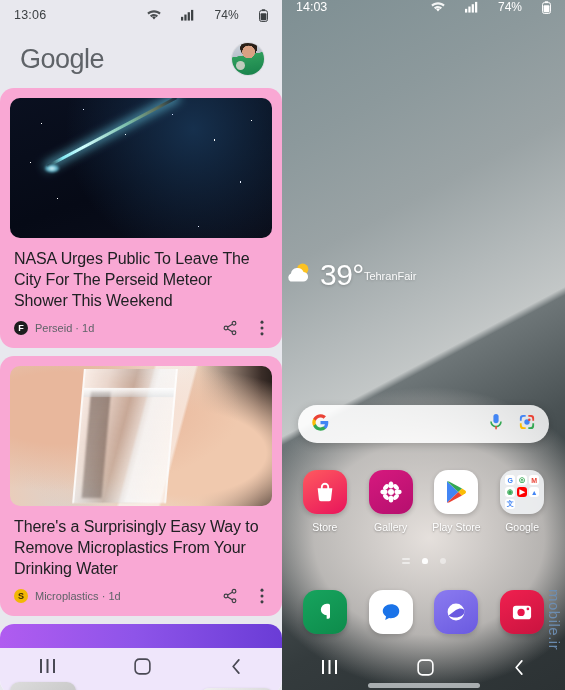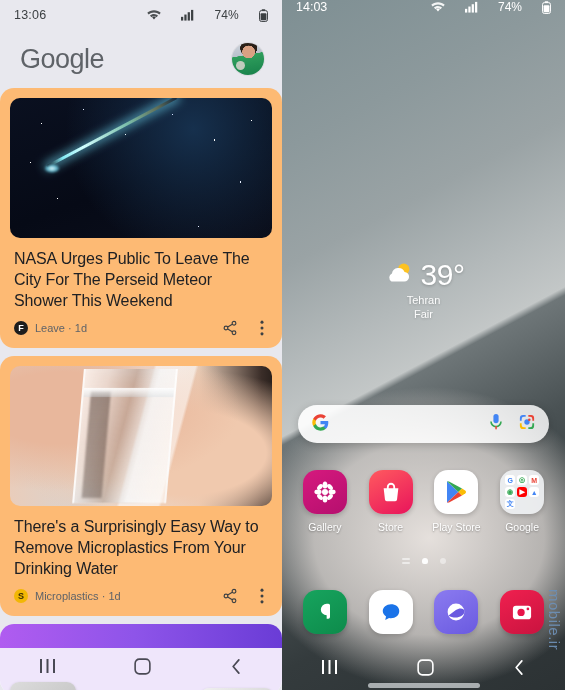--- a/index.html
+++ b/index.html
@@ -48,21 +48,21 @@
     content:""; position:absolute; left:4px; bottom:5px;
     width:9px; height:9px; border-radius:50%;
     background:#dcd6cf; opacity:.85;
   }
 
   .feed {
     position:absolute; left:0; right:0; top:88px; bottom:0;
     overflow:hidden;
   }
   .card {
-    background:#fdba74; border-radius:14px; margin:0 0 8px 0;
+    background:#f9a8d4; border-radius:14px; margin:0 0 8px 0;
     padding:10px 10px 4px 10px;
   }
   .card-img {
     height:140px; border-radius:10px; overflow:hidden; position:relative;
   }
   
   .img-meteor {
     background:
       radial-gradient(1.3px 1.3px at 12% 18%, #fff 50%, transparent 51%),
       radial-gradient(1.1px 1.1px at 28% 8%, #dfe9ff 50%, transparent 51%),
@@ -183,21 +183,21 @@
   }
   .rp-statusbar {
     height:30px; display:flex; align-items:flex-start;
     justify-content:space-between; padding:0 14px; color:#fff;
     font-size:12.5px; position:relative; z-index:5;
   }
   .rp-statusbar .sb-right { color:#fff; }
 
   .weather {
     position:absolute; left:0; right:0; top:258px;
-    display:flex; flex-direction:column; align-items:center;
+    display:flex; align-items:center;
     color:#fff; text-shadow:0 1px 3px rgba(0,0,0,.22);
   }
   .weather-top { display:flex; align-items:center; gap:6px; }
   .weather-temp { font-size:30px; font-weight:300; letter-spacing:-.5px; }
   .weather-city { font-size:11px; margin-top:2px; opacity:.95; }
   .weather-cond { font-size:11px; margin-top:2px; opacity:.95; }
 
   .searchbar {
     position:absolute; left:16px; right:16px; top:405px; height:38px;
     background:linear-gradient(100deg, rgba(255,255,255,.92), rgba(255,255,255,.82));
@@ -311,21 +311,21 @@
 
     <div class="card">
       <div class="card-img img-meteor">
         <div class="meteor-streak"></div>
         <div class="meteor-head"></div>
       </div>
       <div class="card-title">NASA Urges Public To Leave The City For The Perseid Meteor Shower This Weekend</div>
       <div class="card-foot">
         <div class="src-badge" style="background:#1d1d1d">F</div>
         <div class="src-text">
-          <span>Leave</span>
+          <span>Perseid</span>
           <span>·</span>
           <span>1d</span>
         </div>
         <div class="foot-actions">
           <span>
             <svg width="16" height="16" viewBox="0 0 18 18" fill="none" stroke="#3c4043" stroke-width="1.3">
                 <circle cx="13.5" cy="3.6" r="2.1"></circle>
                 <circle cx="4.5" cy="9" r="2.1"></circle>
                 <circle cx="13.5" cy="14.4" r="2.1"></circle>
                 <path d="M6.4 7.9l5.2-3.1M6.4 10.1l5.2 3.1"></path>
@@ -476,47 +476,47 @@
           <circle cx="9" cy="9" r="3" fill="#4285F4"></circle>
           <circle cx="11.6" cy="6.4" r="1.4" fill="#EA4335"></circle>
         </svg>
       </span>
     </span>
   </div>
 
   <div class="app-grid">
 
     <div class="app">
+      <div class="app-icon ic-store">
+        <svg width="22" height="22" viewBox="0 0 24 24">
+            <path d="M4 8h16l-1.4 12.2A2 2 0 0 1 16.6 22H7.4a2 2 0 0 1-2-1.8L4 8z" fill="#fff"></path>
+            <path d="M8.5 9V6.5a3.5 3.5 0 0 1 7 0V9" fill="none" stroke="#fff" stroke-width="2" stroke-linecap="round"></path>
+          </svg>
+      </div>
+      <div class="app-label">Store</div>
+    </div>
+
+    <div class="app">
       <div class="app-icon ic-gallery">
         <svg width="24" height="24" viewBox="0 0 24 24" fill="#fff">
           <circle cx="12" cy="12" r="3"></circle>
           <ellipse cx="12" cy="5" rx="2.4" ry="3.6"></ellipse>
             <ellipse cx="12" cy="19" rx="2.4" ry="3.6"></ellipse>
           <ellipse cx="5" cy="12" rx="3.6" ry="2.4"></ellipse>
             <ellipse cx="19" cy="12" rx="3.6" ry="2.4"></ellipse>
           <ellipse cx="7" cy="7" rx="3.4" ry="2.2" transform="rotate(-45 7 7)"></ellipse>
           <ellipse cx="17" cy="17" rx="3.4" ry="2.2" transform="rotate(-45 17 17)"></ellipse>
           <ellipse cx="17" cy="7" rx="2.2" ry="3.4" transform="rotate(-45 17 7)"></ellipse>
           <ellipse cx="7" cy="17" rx="2.2" ry="3.4" transform="rotate(-45 7 17)"></ellipse>
         </svg>
       </div>
       <div class="app-label">Gallery</div>
     </div>
 
     <div class="app">
-      <div class="app-icon ic-store">
-        <svg width="22" height="22" viewBox="0 0 24 24">
-            <path d="M4 8h16l-1.4 12.2A2 2 0 0 1 16.6 22H7.4a2 2 0 0 1-2-1.8L4 8z" fill="#fff"></path>
-            <path d="M8.5 9V6.5a3.5 3.5 0 0 1 7 0V9" fill="none" stroke="#fff" stroke-width="2" stroke-linecap="round"></path>
-          </svg>
-      </div>
-      <div class="app-label">Store</div>
-    </div>
-
-    <div class="app">
       <div class="app-icon ic-play">
         <svg width="22" height="24" viewBox="0 0 22 24">
           <path d="M2 1.2v21.6l11.4-10.8z" fill="#4285F4"></path>
           <path d="M2 1.2l11.4 10.8 3.6-3.4L4 1.4z" fill="#34A853"></path>
           <path d="M2 22.8l11.4-10.8 3.6 3.4L4 22.6z" fill="#EA4335"></path>
           <path d="M17 8.6l3.2 1.9a1.8 1.8 0 0 1 0 3l-3.2 1.9-3.6-3.4z" fill="#FBBC05"></path>
         </svg>
       </div>
       <div class="app-label">Play Store</div>
     </div>

